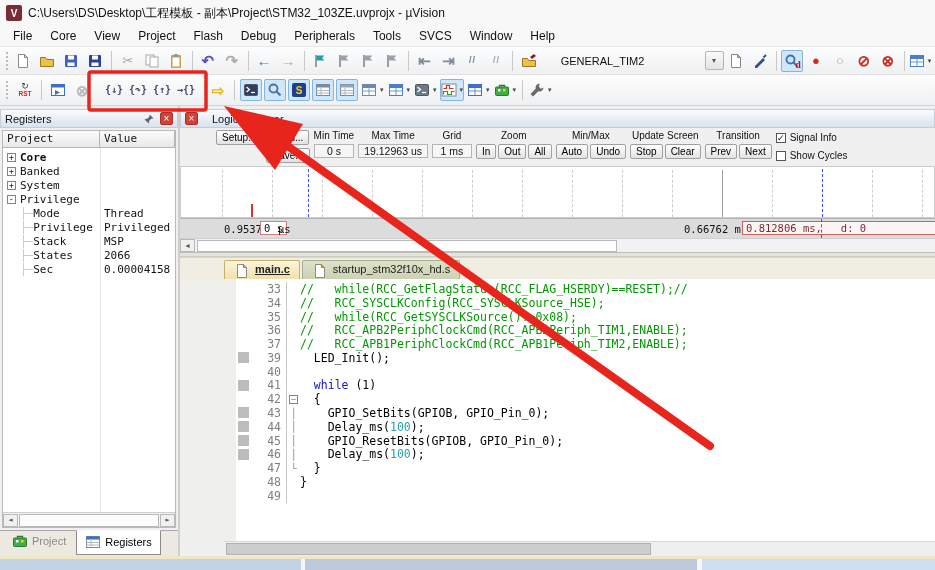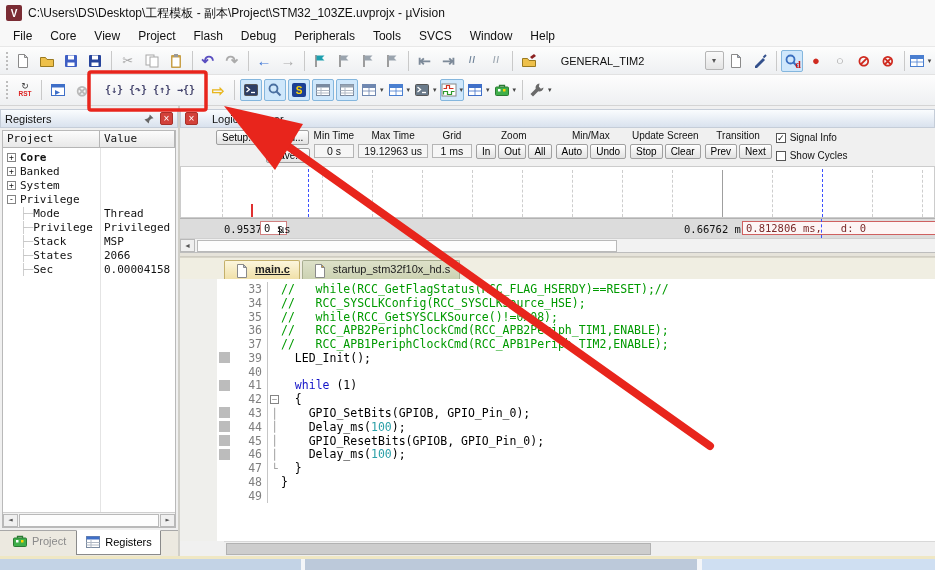--- a/index.html
+++ b/index.html
@@ -83,21 +83,21 @@
 .lascroll{height:14px;background:#f2f2f2;border-top:1px solid #d0d0d0;display:flex;align-items:center;flex:none}
 .lathumb{width:420px;height:12px;background:#fdfdfd;border:1px solid #b9b9b9;margin-left:2px}
 .hdiv{height:5px;background:#e6e3da;border-top:1px solid #bdbdbd;border-bottom:1px solid #cfccc2;flex:none}
 .docktabs{height:22px;background:#e9e6dc;display:flex;align-items:flex-end;padding-left:44px;gap:2px;flex:none}
 .dtab{display:flex;align-items:center;gap:5px;padding:2px 9px 3px;font-size:11px;color:#8a8a8a;height:19px}
 .dtab.active{background:#fff;border:1px solid #999;border-bottom:none;color:#000;height:21px}
 .editortabs{height:22px;background:#f0eee2;display:flex;align-items:flex-end;padding-left:44px;gap:2px;border-top:1px solid #d8d5c8;flex:none}
 .etab{display:flex;align-items:flex-start;gap:5px;padding:2px 9px;height:19px;font-size:11px;border:1px solid #a8ad90;border-bottom:none;background:linear-gradient(#dde1c9,#ccd2b2);border-radius:2px 2px 0 0;color:#222}
 .etab.active{border:1px solid #c4b06a;border-bottom:none;background:linear-gradient(#fcf6dd,#f0e0a8);font-weight:bold}
 .etab.active .elabel{text-decoration:underline}
-.codearea{flex:1;padding-left:37px;background:#efefec;min-height:0}
+.codearea{flex:1;padding-left:56px;background:#efefec;min-height:0}
 .codewrap{background:#fff;height:100%;overflow:hidden;padding-top:3px}
 .code{display:flex;flex-direction:column;font-family:"DejaVu Sans Mono",monospace;font-size:11.5px}
 .cline{display:flex;height:13.8px;align-items:center;white-space:pre}
 .cexec{width:16px;align-self:stretch;position:relative;flex:none}
 .cexec .blk{position:absolute;left:2px;top:1px;width:11px;height:11px;background:#bcbcbc}
 .cexec svg{position:absolute;left:1px;top:2px}
 .lnum{width:34px;text-align:right;color:#7f7f7f;padding-right:5px;flex:none}
 .vline{width:1px;background:#c6c6c6;align-self:stretch;flex:none}
 .fold{width:13px;color:#8a8a8a;font-size:10px;display:flex;align-items:center;justify-content:center;flex:none;font-family:"DejaVu Sans Mono",monospace}
 .foldbox{width:9px;height:9px;border:1px solid #848484;font-size:9px;line-height:7px;text-align:center;background:#fff}

